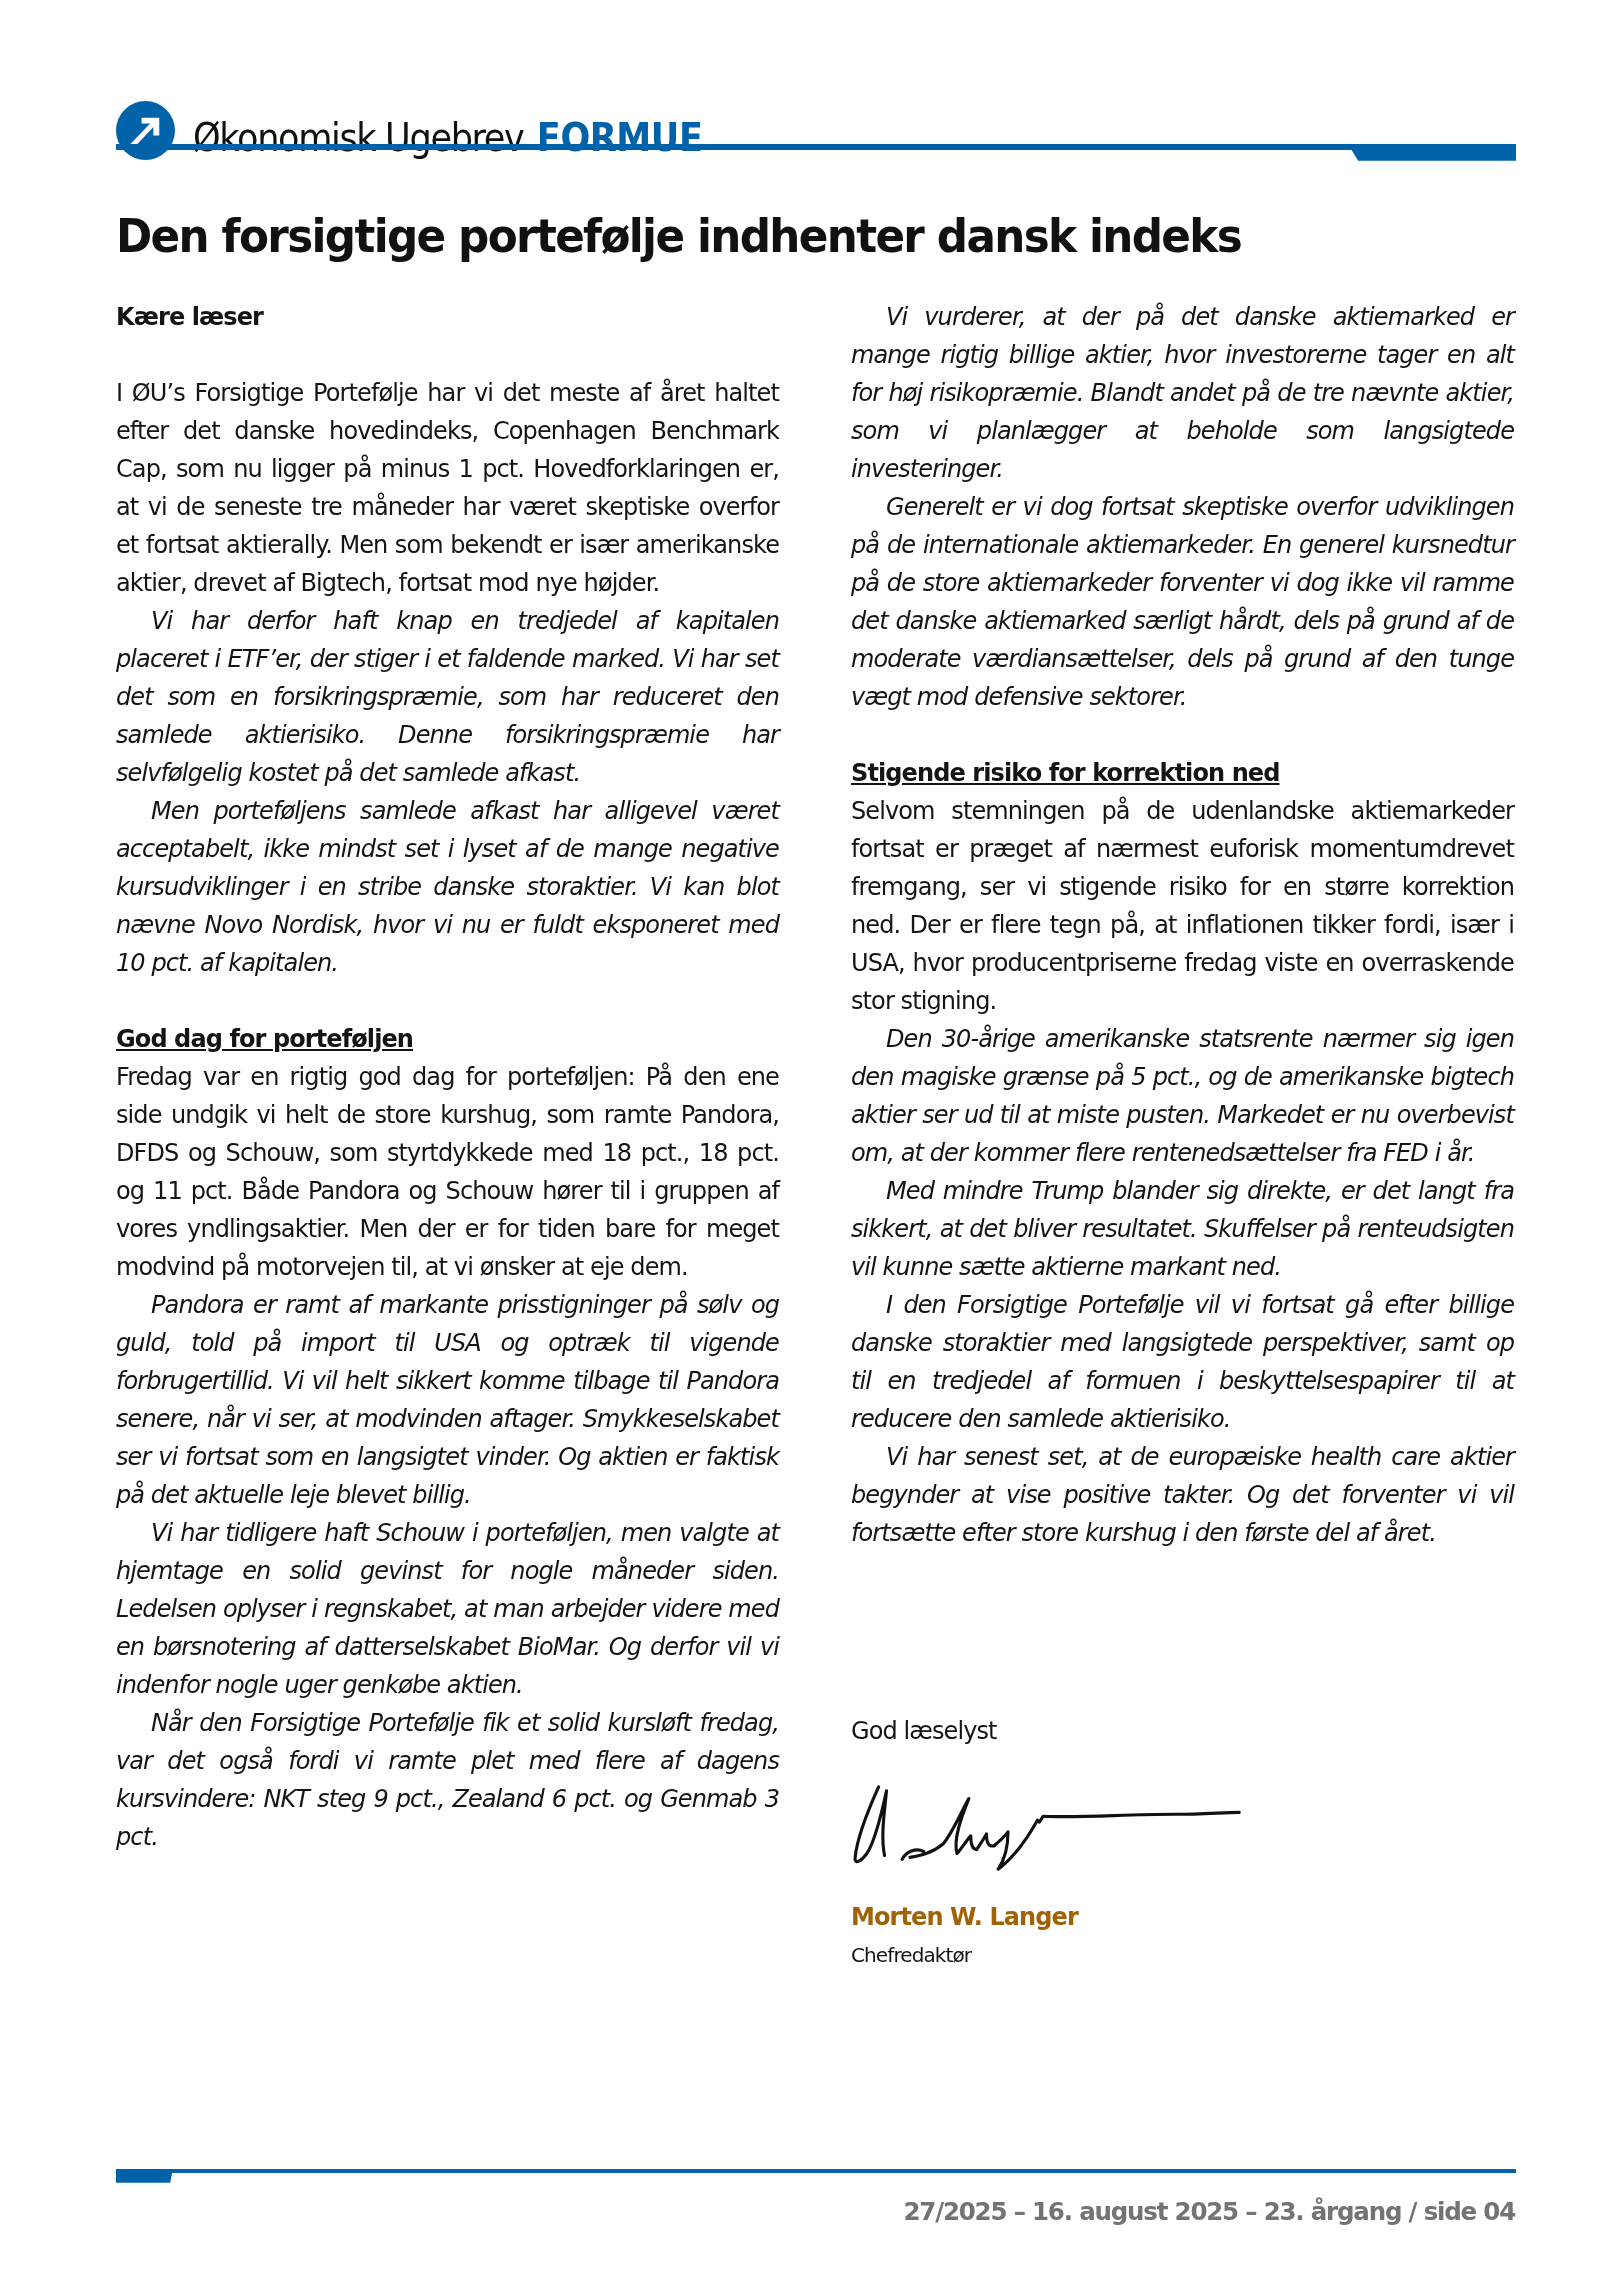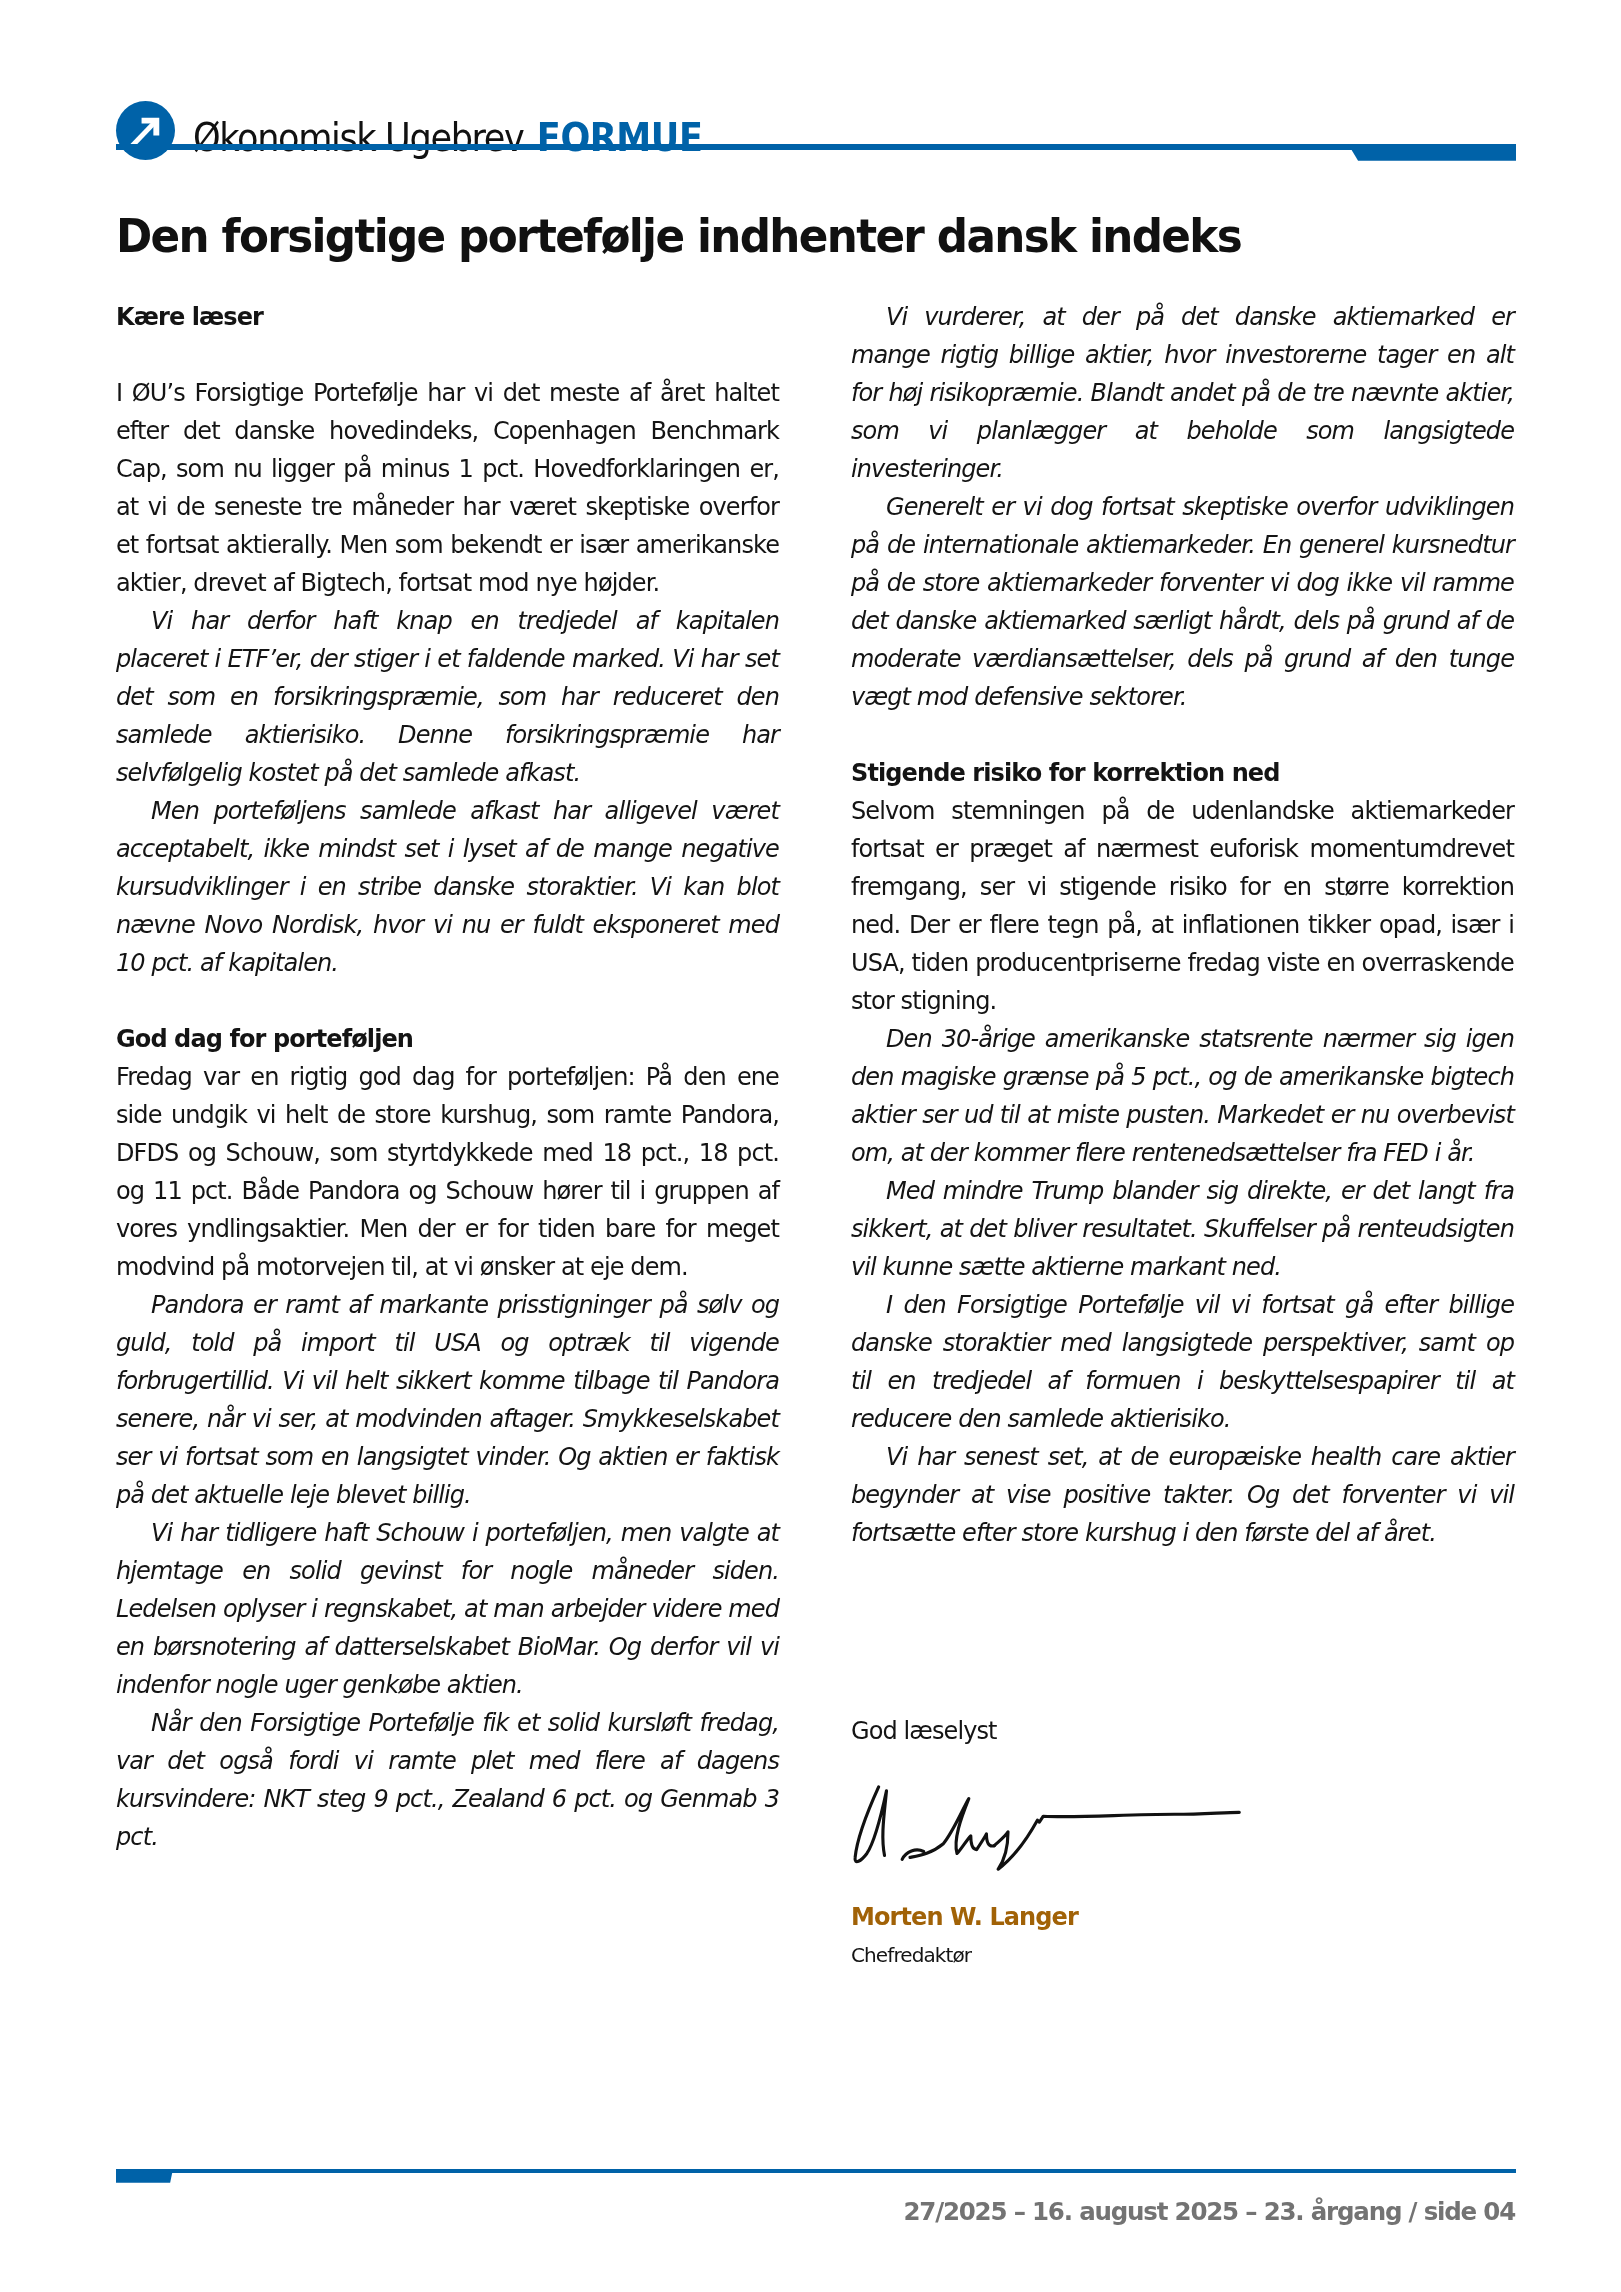--- a/index.html
+++ b/index.html
@@ -19,21 +19,21 @@
   .headline { position: absolute; left: 116px; top: 208px; font-family: "DejaVu Sans", sans-serif; font-weight: bold;
               font-size: 47px; letter-spacing: -1.8px; color: #111; white-space: nowrap; transform: scaleX(0.93); transform-origin: left top; }
 
   .column { position: absolute; top: 298px; width: 663px; font-family: "DejaVu Sans", sans-serif; font-size: 24px;
             line-height: 38px; color: #141414; letter-spacing: -0.9px; }
   .col-left { left: 116px; }
   .col-right { left: 851px; top: 298px; }
 
   .column p { margin: 0; text-align: justify; hyphens: manual; }
   .column p.indent { text-indent: 35px; font-style: italic; }
-  .column h3 { margin: 0; font-size: 24px; font-weight: bold; line-height: 38px; letter-spacing: -0.9px; }
+  .column h3 { margin: 0; font-size: 24px; font-weight: bold; line-height: 38px; letter-spacing: -0.9px; text-decoration: underline; }
   .gap { height: 38px; }
   .salutation { font-weight: bold; margin: 0; }
 
   .signoff { position: absolute; left: 851px; top: 1713px; font-family: "DejaVu Sans", sans-serif; font-size: 24px; line-height: 37px; letter-spacing: -0.9px; color: #141414; }
   .signature { position: absolute; left: 851px; top: 1779px; width: 412px; height: 98px; }
   .sig-name { position: absolute; left: 851px; top: 1903px; font-family: "DejaVu Sans", sans-serif; font-weight: bold; font-size: 24px; letter-spacing: -0.9px; color: #a16207; }
   .sig-title { position: absolute; left: 851px; top: 1943px; font-family: "DejaVu Sans", sans-serif; font-size: 20px; letter-spacing: -0.9px; color: #141414; }
 
   .rule-bottom { position: absolute; left: 116px; top: 2169px; width: 1400px; height: 3.9px; background: #0062a8; }
   .rule-bottom-notch { position: absolute; left: 116px; top: 2169px; width: 57px; height: 13.7px; background: #0062a8;
@@ -73,21 +73,21 @@
   <p class="indent">Pandora er ramt af markante prisstigninger på sølv og guld, told på import til USA og optræk til vi­gende forbrugertillid. Vi vil helt sikkert komme tilbage til Pandora senere, når vi ser, at modvinden aftager. Smykkeselskabet ser vi fortsat som en langsigtet vinder. Og aktien er faktisk på det aktuelle leje ble­vet billig.</p>
   <p class="indent">Vi har tidligere haft Schouw i porteføljen, men valgte at hjemtage en solid gevinst for nogle må­neder siden. Ledelsen oplyser i regnskabet, at man arbejder videre med en børsnotering af dattersel­skabet BioMar. Og derfor vil vi indenfor nogle uger genkøbe aktien.</p>
   <p class="indent">Når den Forsigtige Portefølje fik et solid kursløft fredag, var det også fordi vi ramte plet med flere af dagens kursvindere: NKT steg 9 pct., Zealand 6 pct. og Genmab 3 pct.</p>
 </div>
 
 <div class="column col-right">
   <p class="indent">Vi vurderer, at der på det danske aktiemarked er mange rigtig billige aktier, hvor investorerne tager en alt for høj risikopræmie. Blandt andet på de tre nævnte aktier, som vi planlægger at beholde som langsigtede investeringer.</p>
   <p class="indent">Generelt er vi dog fortsat skeptiske overfor udvik­lingen på de internationale aktiemarkeder. En gene­rel kursnedtur på de store aktiemarkeder forventer vi dog ikke vil ramme det danske aktiemarked særligt hårdt, dels på grund af de moderate værdiansættel­ser, dels på grund af den tunge vægt mod defensive sektorer.</p>
   <div class="gap"></div>
   <h3>Stigende risiko for korrektion ned</h3>
-  <p>Selvom stemningen på de udenlandske aktiemar­keder fortsat er præget af nærmest euforisk mom­entumdrevet fremgang, ser vi stigende risiko for en større korrektion ned. Der er flere tegn på, at inflatio­nen tikker opad, især i USA, tiden producentpriserne fredag viste en overraskende stor stigning.</p>
+  <p>Selvom stemningen på de udenlandske aktiemar­keder fortsat er præget af nærmest euforisk mom­entumdrevet fremgang, ser vi stigende risiko for en større korrektion ned. Der er flere tegn på, at inflatio­nen tikker fordi, især i USA, hvor producentpriserne fredag viste en overraskende stor stigning.</p>
   <p class="indent">Den 30-årige amerikanske statsrente nærmer sig igen den magiske grænse på 5 pct., og de amerikanske bigtech aktier ser ud til at miste pusten. Markedet er nu overbevist om, at der kommer flere rentenedsæt­telser fra FED i år.</p>
   <p class="indent">Med mindre Trump blander sig direkte, er det langt fra sikkert, at det bliver resultatet. Skuffelser på renteudsigten vil kunne sætte aktierne markant ned.</p>
   <p class="indent">I den Forsigtige Portefølje vil vi fortsat gå efter bil­lige danske storaktier med langsigtede perspektiver, samt op til en tredjedel af formuen i beskyttelsespa­pirer til at reducere den samlede aktierisiko.</p>
   <p class="indent">Vi har senest set, at de europæiske health care aktier begynder at vise positive takter. Og det for­venter vi vil fortsætte efter store kurshug i den første del af året.</p>
 </div>
 
 <div class="signoff">God læselyst</div>
 <div class="signature">
   <svg width="412" height="98" viewBox="0 0 420 100" fill="none" stroke="#111" stroke-width="3.2" stroke-linecap="round" stroke-linejoin="round">
     <path d="M28 8 C18 30 6 60 4 80 C3 88 10 84 16 76 C24 64 30 40 36 12 C34 34 30 58 34 78"></path>

